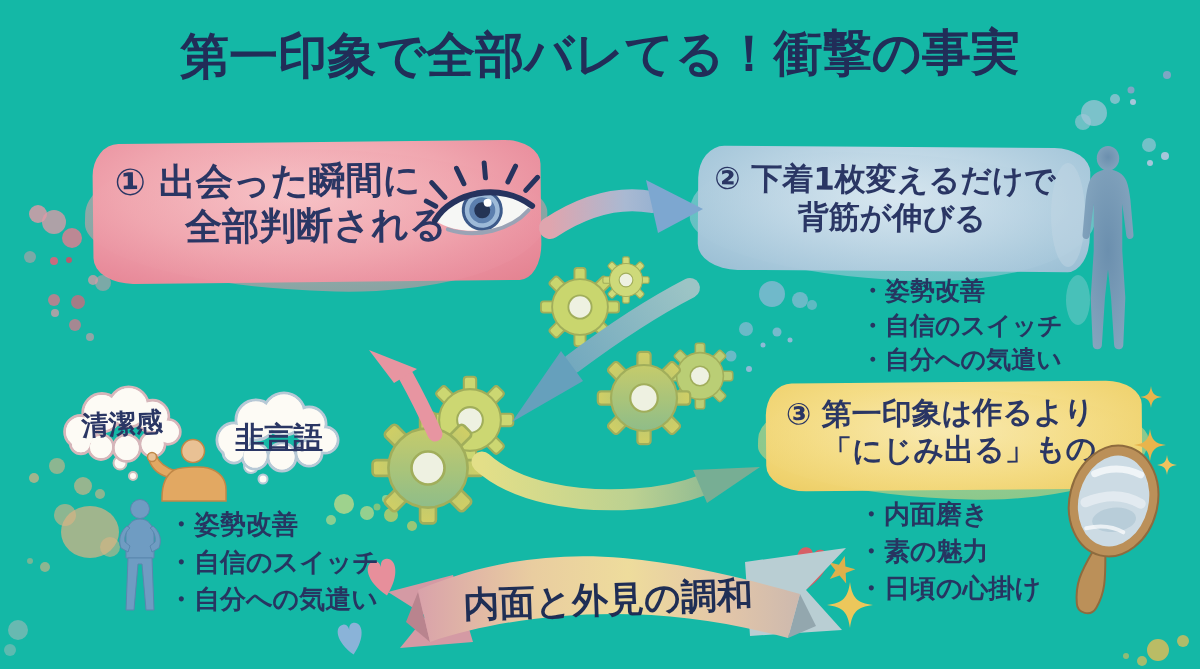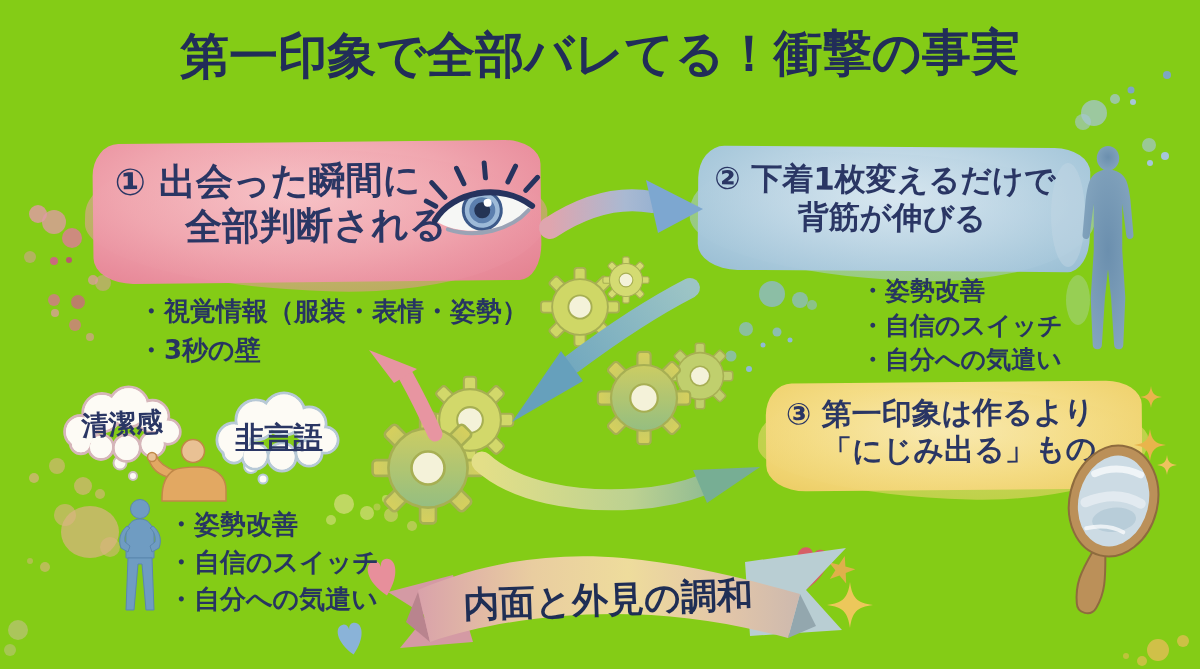--- a/index.html
+++ b/index.html
@@ -1,18 +1,18 @@
 <!DOCTYPE html>
 <html><head>
 <meta charset="utf-8">
 <style>
   html,body { margin:0; padding:0; }
   .canvas {
     position:relative; width:1200px; height:669px;
-    background:#84cc16; overflow:hidden;
+    background:#14b8a6; overflow:hidden;
     font-family:"DejaVu Sans", sans-serif;
     color:#273561;
   }
   .abs { position:absolute; }
   .title {
     top:22px; left:0; width:100%; text-align:center;
     font-size:49px; font-weight:bold; color:#212d58;
     transform:rotate(-0.3deg);
   }
   .wc-box { position:absolute; border-radius:26px 36px 22px 40px / 32px 24px 36px 26px; }
@@ -350,28 +350,29 @@
       </linearGradient>
     </defs>
     <path d="M75,33 L10,50 L48,74 L22,106 L95,100 Z" fill="#d49aa4"></path>
     <path d="M367,20 L468,6 L428,48 L464,88 L372,94 Z" fill="#b9ced3"></path>
     <path d="M40,50 L52,100 L28,80 Z" fill="#b9848e"></path>
     <path d="M422,52 L410,96 L438,84 Z" fill="#93a7ae"></path>
     <path d="M40,48 C110,18 180,10 245,16 C310,22 365,36 422,52 L410,96 C350,80 295,72 235,72 C170,72 105,82 52,100 Z" fill="url(#ribbonGrad)"></path>
   </svg>
   <div class="ribbon-label">内面と外見の調和</div>
 
-  <div class="bullets b1">
-    <div>・視覚情報（服装・表情・姿勢）</div>
-    <div>・3秒の壁</div>
-  </div>
   <div class="bullets b2">
     <div>・姿勢改善</div>
     <div>・自信のスイッチ</div>
     <div>・自分への気遣い</div>
   </div>
+  <div class="bullets b3">
+    <div>・内面磨き</div>
+    <div>・素の魅力</div>
+    <div>・日頃の心掛け</div>
+  </div>
   <div class="bullets bL">
     <div>・姿勢改善</div>
     <div>・自信のスイッチ</div>
     <div>・自分への気遣い</div>
   </div>
 
 </div>
 
 </body></html>

